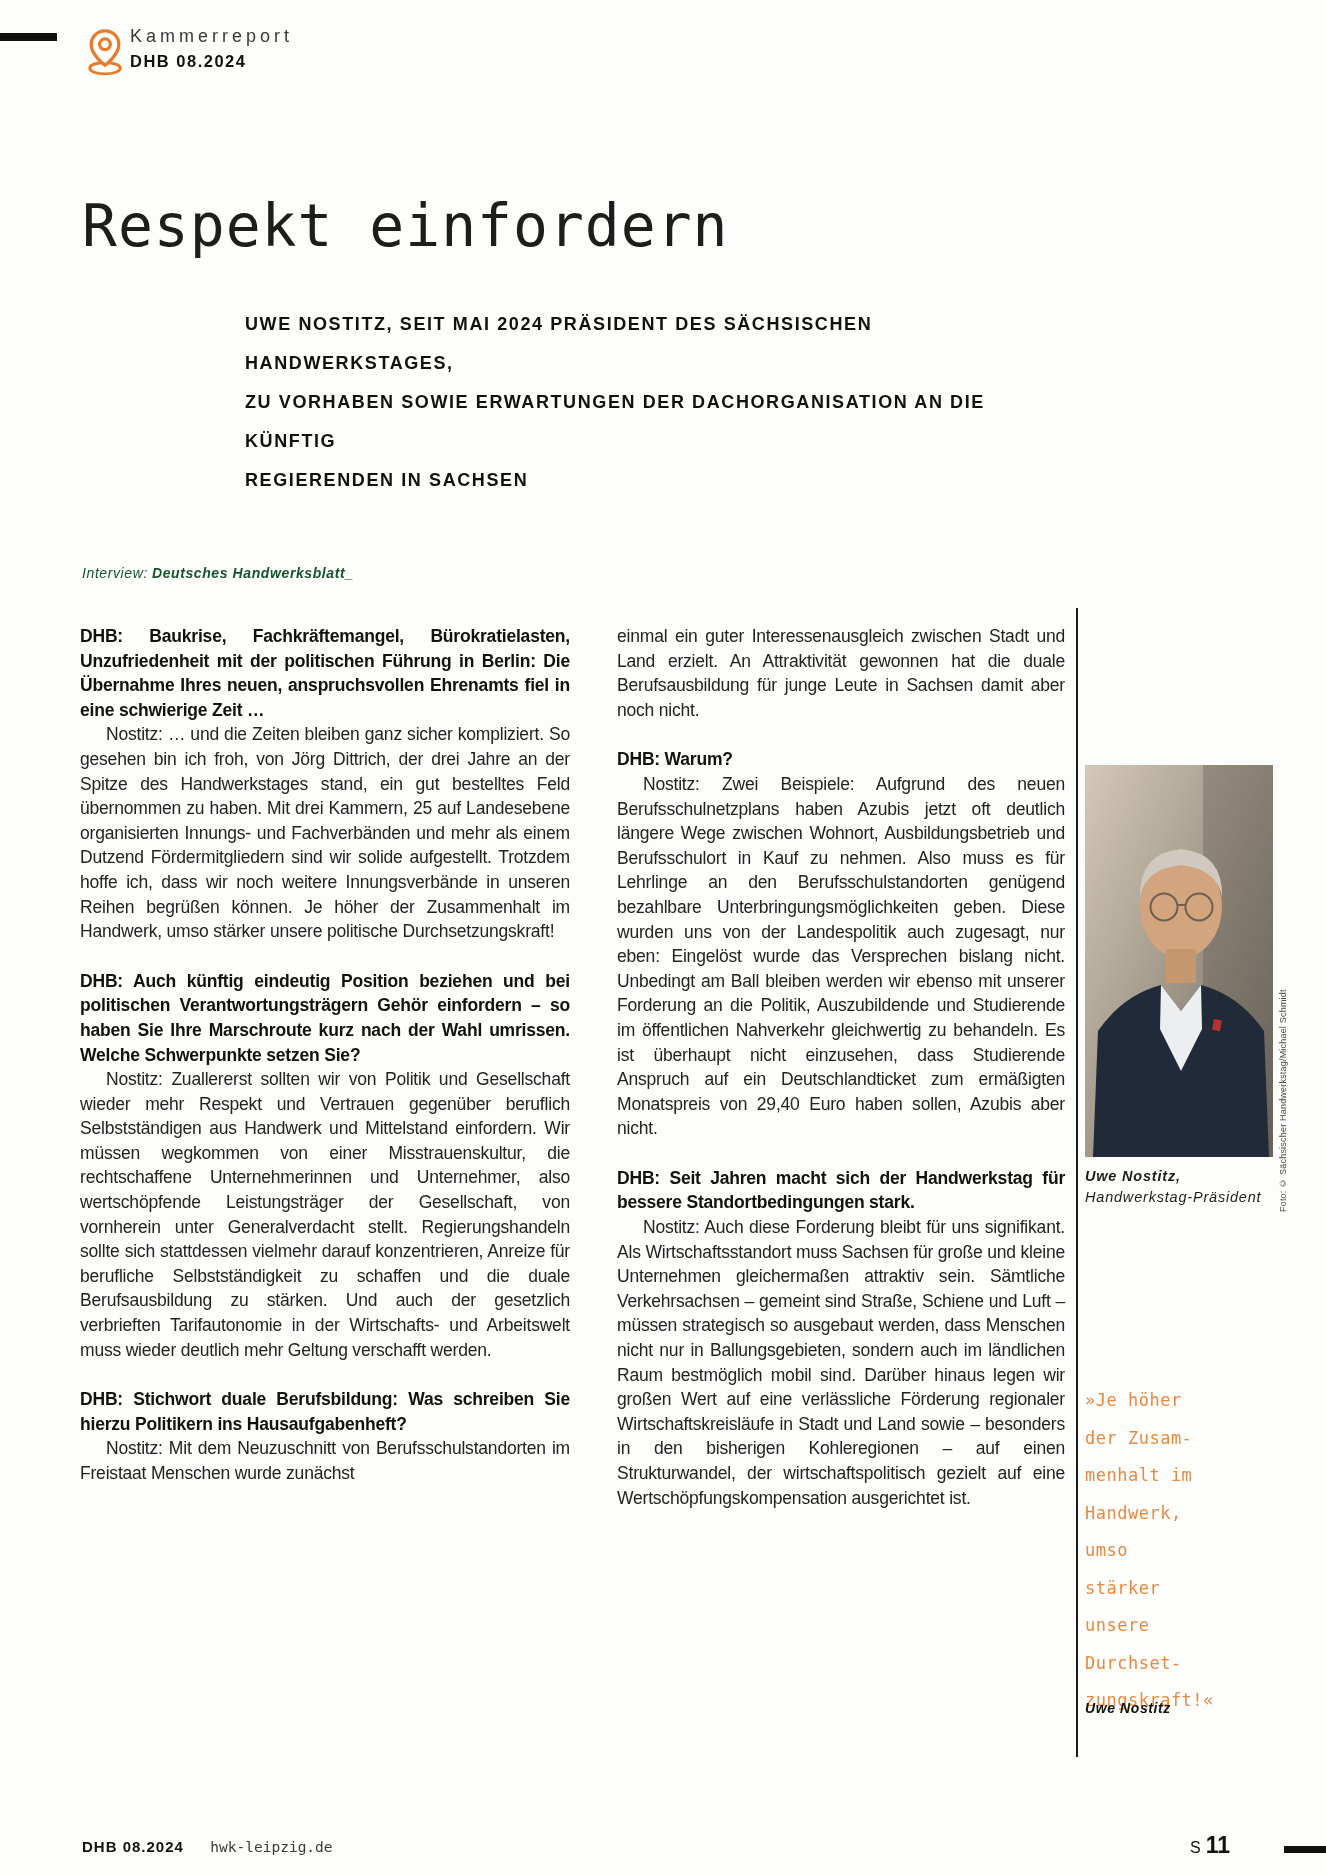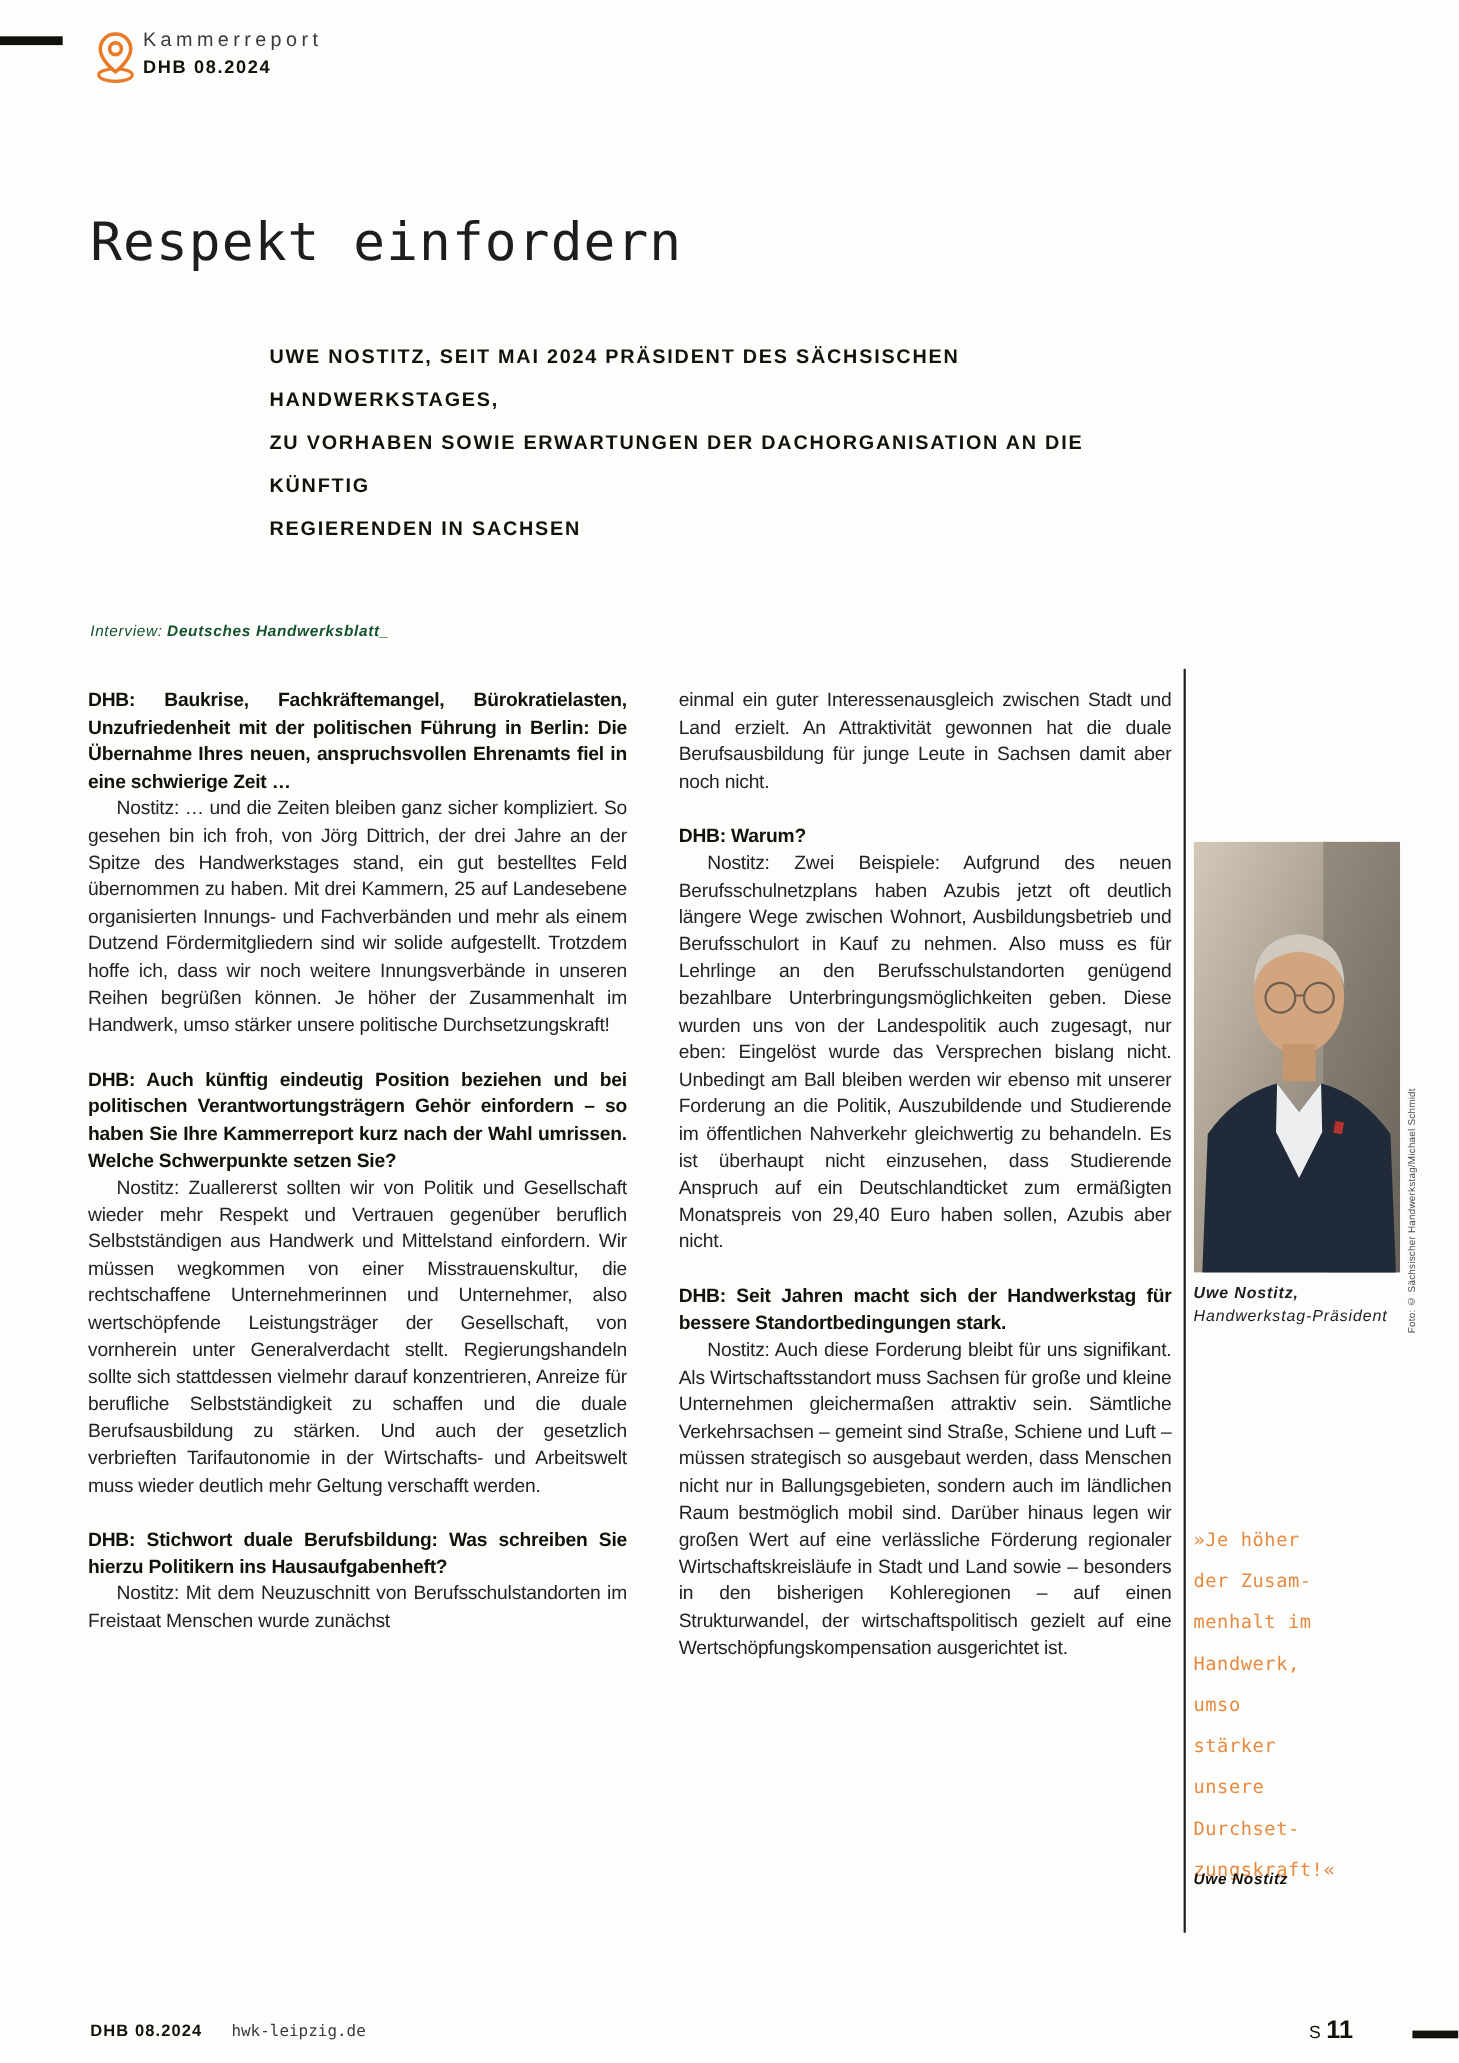--- a/index.html
+++ b/index.html
@@ -29,21 +29,21 @@
     font-size: 18px; letter-spacing: 4px; color: #3c3a38; font-weight: 400;
   }
   .kicker-issue {
     margin-top: 5px; font-size: 16.5px; font-weight: 700; letter-spacing: 1.5px; color: #13110c;
   }
 
   
   .headline {
     position: absolute; left: 82px; top: 192px;
     font-family: "DejaVu Sans Mono", monospace;
-    font-size: 48px; font-weight: 400; letter-spacing: 1px; color: #1d1d1b;
+    font-size: 58px; font-weight: 400; letter-spacing: 1px; color: #1d1d1b;
     white-space: nowrap;
   }
 
   
   .standfirst {
     position: absolute; left: 245px; top: 305px; width: 790px;
     font-size: 18px; font-weight: 700; letter-spacing: 1.6px;
     line-height: 39px; color: #13110c; white-space: pre-line;
   }
 
@@ -153,21 +153,21 @@
 ZU VORHABEN SOWIE ERWARTUNGEN DER DACHORGANISATION AN DIE KÜNFTIG
 REGIERENDEN IN SACHSEN</div>
 
   <div class="byline">
     <span class="byline-label">Interview:</span><span class="byline-value">Deutsches Handwerksblatt_</span>
   </div>
 
   <div class="col col-left">
       <p class="para question">DHB: Baukrise, Fachkräftemangel, Bürokratielasten, Unzufriedenheit mit der politischen Führung in Berlin: Die Übernahme Ihres neuen, anspruchsvollen Ehrenamts fiel in eine schwierige Zeit …</p>
       <p class="para answer">Nostitz: … und die Zeiten bleiben ganz sicher kompliziert. So gesehen bin ich froh, von Jörg Dittrich, der drei Jahre an der Spitze des Handwerkstages stand, ein gut bestelltes Feld übernommen zu haben. Mit drei Kammern, 25 auf Landesebene organisierten Innungs- und Fachverbänden und mehr als einem Dutzend Fördermitgliedern sind wir solide aufgestellt. Trotzdem hoffe ich, dass wir noch weitere Innungsverbände in unseren Reihen begrüßen können. Je höher der Zusammenhalt im Handwerk, umso stärker unsere politische Durchsetzungskraft!</p>
-      <p class="para question">DHB: Auch künftig eindeutig Position beziehen und bei politischen Verantwortungsträgern Gehör einfordern – so haben Sie Ihre Kammerreport kurz nach der Wahl umrissen. Welche Schwerpunkte setzen Sie?</p>
+      <p class="para question">DHB: Auch künftig eindeutig Position beziehen und bei politischen Verantwortungsträgern Gehör einfordern – so haben Sie Ihre Marschroute kurz nach der Wahl umrissen. Welche Schwerpunkte setzen Sie?</p>
       <p class="para answer">Nostitz: Zuallererst sollten wir von Politik und Gesellschaft wieder mehr Respekt und Vertrauen gegenüber beruflich Selbstständigen aus Handwerk und Mittelstand einfordern. Wir müssen wegkommen von einer Misstrauenskultur, die rechtschaffene Unternehmerinnen und Unternehmer, also wertschöpfende Leistungsträger der Gesellschaft, von vornherein unter Generalverdacht stellt. Regierungshandeln sollte sich stattdessen vielmehr darauf konzentrieren, Anreize für berufliche Selbstständigkeit zu schaffen und die duale Berufsausbildung zu stärken. Und auch der gesetzlich verbrieften Tarifautonomie in der Wirtschafts- und Arbeitswelt muss wieder deutlich mehr Geltung verschafft werden.</p>
       <p class="para question">DHB: Stichwort duale Berufsbildung: Was schreiben Sie hierzu Politikern ins Hausaufgabenheft?</p>
       <p class="para answer">Nostitz: Mit dem Neuzuschnitt von Berufsschulstandorten im Freistaat Menschen wurde zunächst</p>
     </div>
   <div class="col col-mid">
       <p class="para answer-continued">einmal ein guter Interessenausgleich zwischen Stadt und Land erzielt. An Attraktivität gewonnen hat die duale Berufsausbildung für junge Leute in Sachsen damit aber noch nicht.</p>
       <p class="para question">DHB: Warum?</p>
       <p class="para answer">Nostitz: Zwei Beispiele: Aufgrund des neuen Berufsschulnetzplans haben Azubis jetzt oft deutlich längere Wege zwischen Wohnort, Ausbildungsbetrieb und Berufsschulort in Kauf zu nehmen. Also muss es für Lehrlinge an den Berufsschulstandorten genügend bezahlbare Unterbringungsmöglichkeiten geben. Diese wurden uns von der Landespolitik auch zugesagt, nur eben: Eingelöst wurde das Versprechen bislang nicht. Unbedingt am Ball bleiben werden wir ebenso mit unserer Forderung an die Politik, Auszubildende und Studierende im öffentlichen Nahverkehr gleichwertig zu behandeln. Es ist überhaupt nicht einzusehen, dass Studierende Anspruch auf ein Deutschlandticket zum ermäßigten Monatspreis von 29,40 Euro haben sollen, Azubis aber nicht.</p>
       <p class="para question">DHB: Seit Jahren macht sich der Handwerkstag für bessere Standortbedingungen stark.</p>
       <p class="para answer">Nostitz: Auch diese Forderung bleibt für uns signifikant. Als Wirtschaftsstandort muss Sachsen für große und kleine Unternehmen gleichermaßen attraktiv sein. Sämtliche Verkehrsachsen – gemeint sind Straße, Schiene und Luft – müssen strategisch so ausgebaut werden, dass Menschen nicht nur in Ballungsgebieten, sondern auch im ländlichen Raum bestmöglich mobil sind. Darüber hinaus legen wir großen Wert auf eine verlässliche Förderung regionaler Wirtschaftskreisläufe in Stadt und Land sowie – besonders in den bisherigen Kohleregionen – auf einen Strukturwandel, der wirtschaftspolitisch gezielt auf eine Wertschöpfungskompensation ausgerichtet ist.</p>

